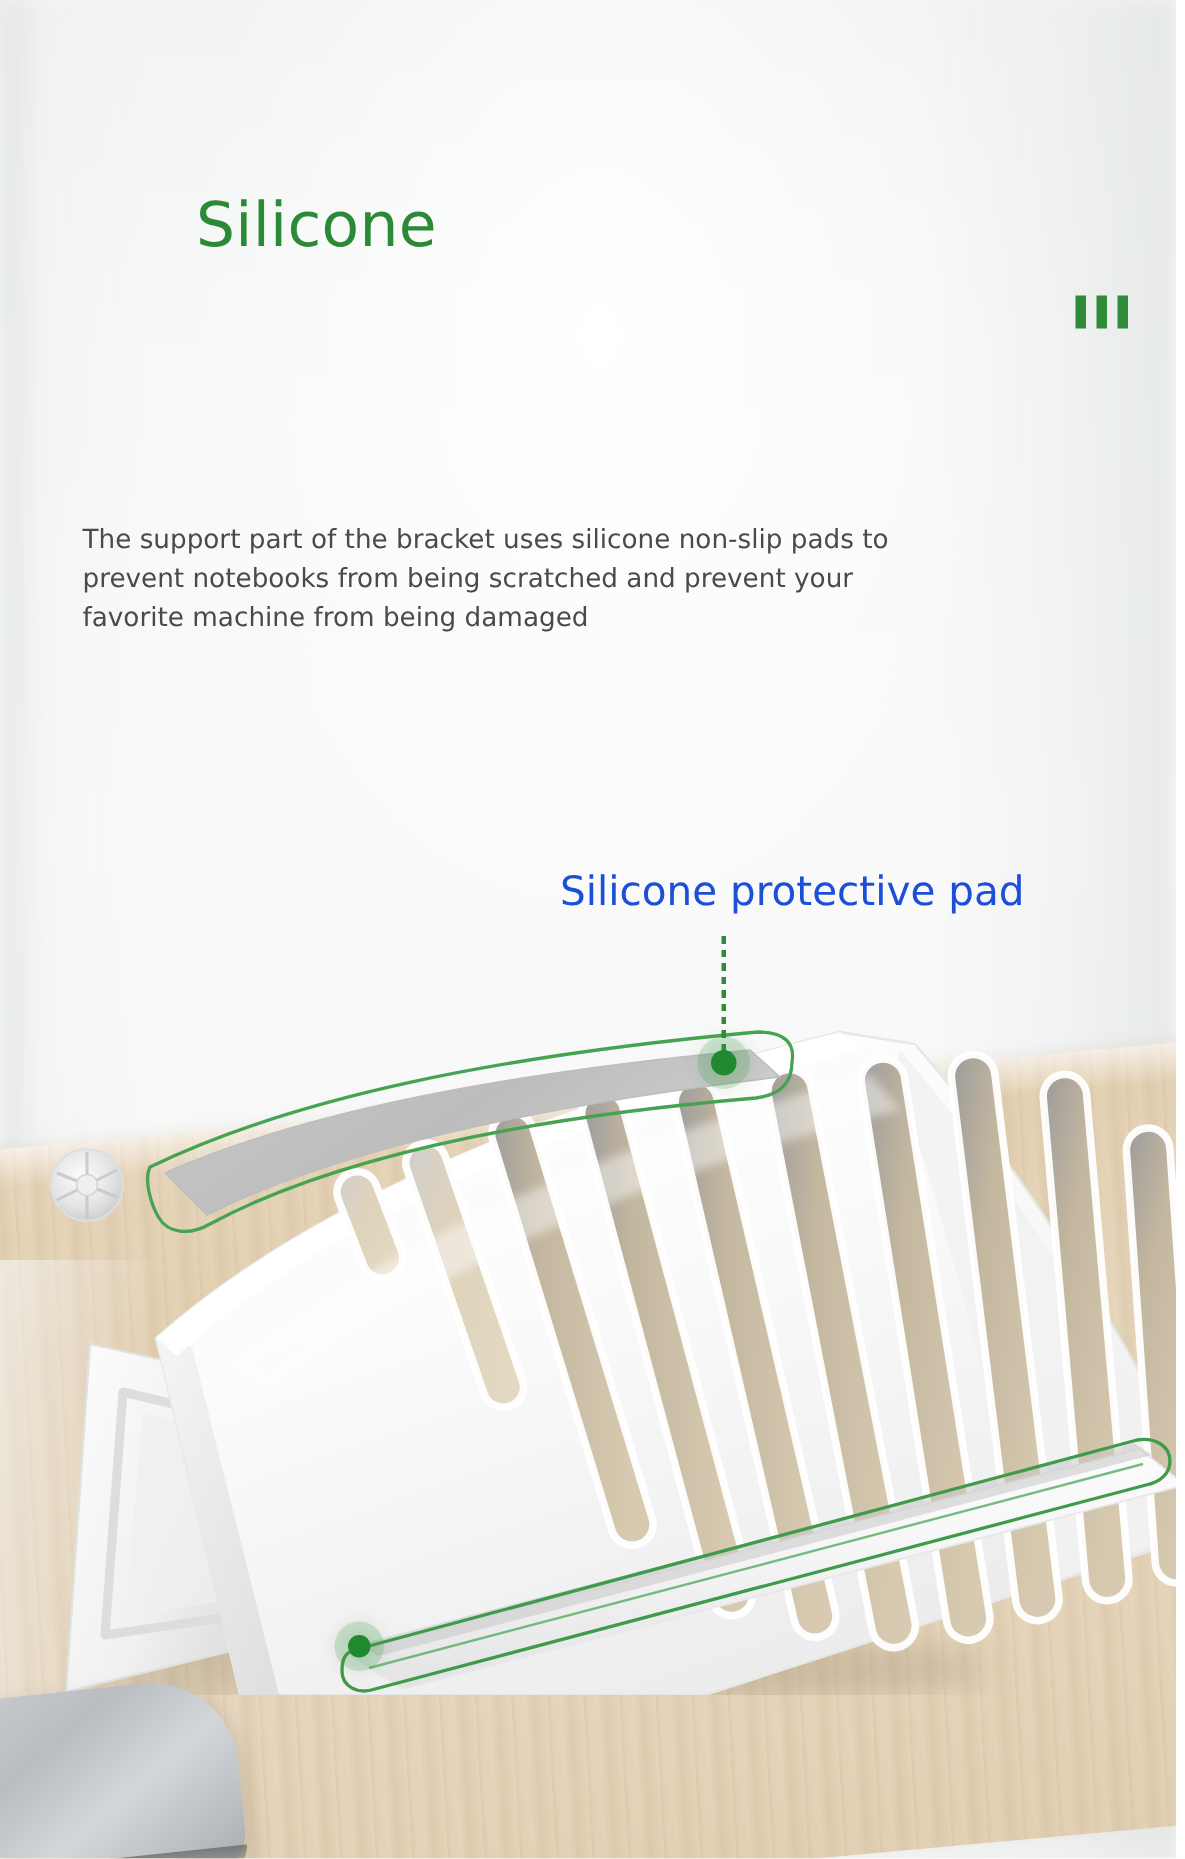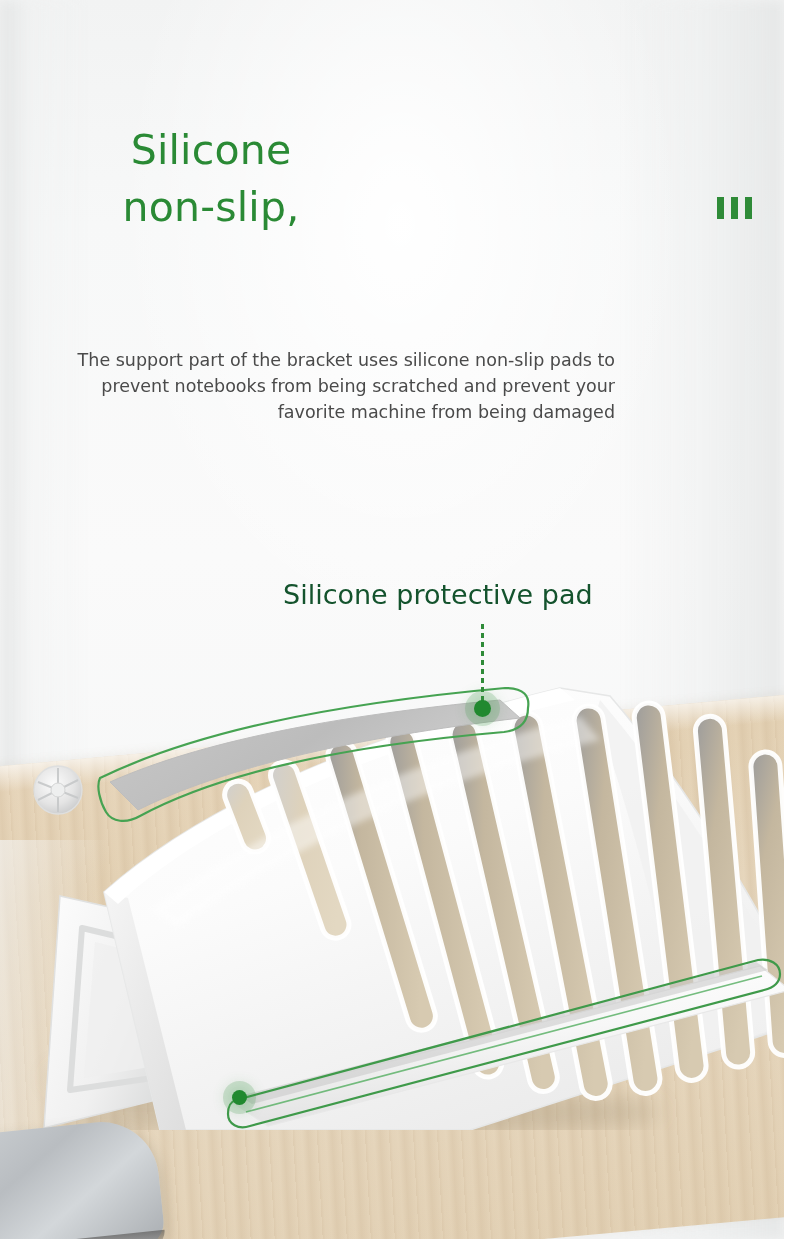--- a/index.html
+++ b/index.html
@@ -104,21 +104,21 @@
     font-weight: 400;
     letter-spacing: 0.2px;
   }
   .headline .hl-line { display: block; white-space: nowrap; }
 
   .subcopy {
     position: absolute;
     left: 55px;
     top: 347px;
     width: 560px;
-    text-align: right;
+    text-align: left;
     color: #4a4a4a;
     font-size: 17.5px;
     line-height: 26px;
     font-weight: 400;
   }
 
   
   .decor-bars {
     position: absolute;
     left: 717px;
@@ -132,22 +132,22 @@
     height: 22px;
     background: #2f8b38;
   }
 
   
   .callout-label {
     position: absolute;
     left: 283px;
     top: 578px;
     width: 400px;
-    text-align: left;
-    color: #14532d;
+    text-align: right;
+    color: #1d4ed8;
     font-size: 27px;
     line-height: 34px;
     font-weight: 400;
     white-space: nowrap;
   }
   .leader-line {
     position: absolute;
     left: 481px;
     top: 624px;
     width: 3px;
@@ -208,21 +208,20 @@
   <div class="bg-curtain"></div>
   <div class="bg-soft-glow"></div>
 
   <div class="desk">
     <div class="desk-edge-shade"></div>
   </div>
   <div class="desk-left-fade"></div>
 
   <div class="headline">
     <span class="hl-line">Silicone</span>
-    <span class="hl-line">non-slip,</span>
   </div>
 
   <div class="subcopy">The support part of the bracket uses silicone non-slip pads to prevent notebooks from being scratched and prevent your favorite machine from being damaged</div>
 
   <div class="decor-bars">
     <i></i>
     <i></i>
     <i></i>
   </div>
 

